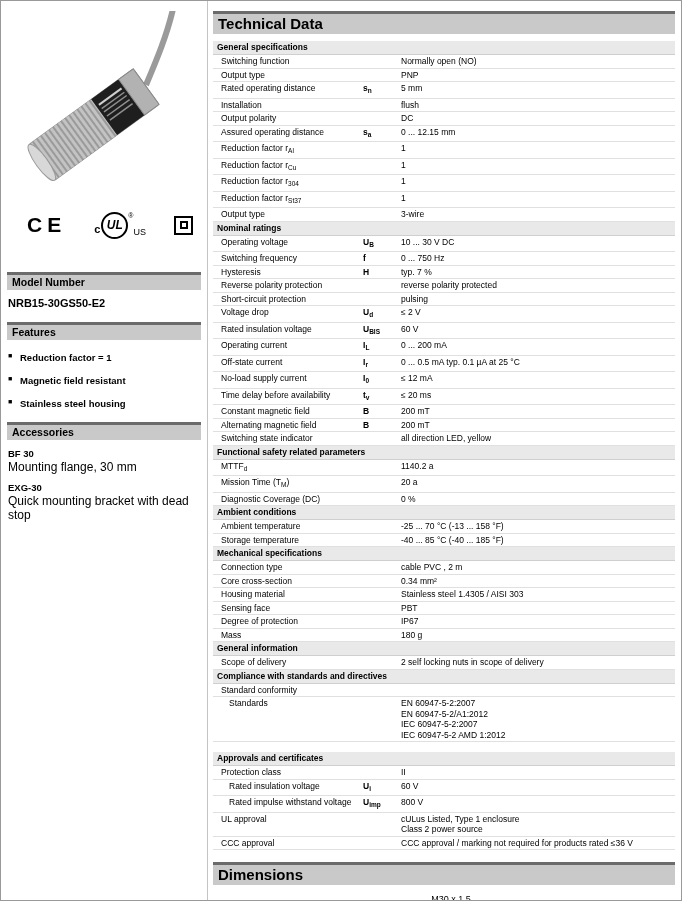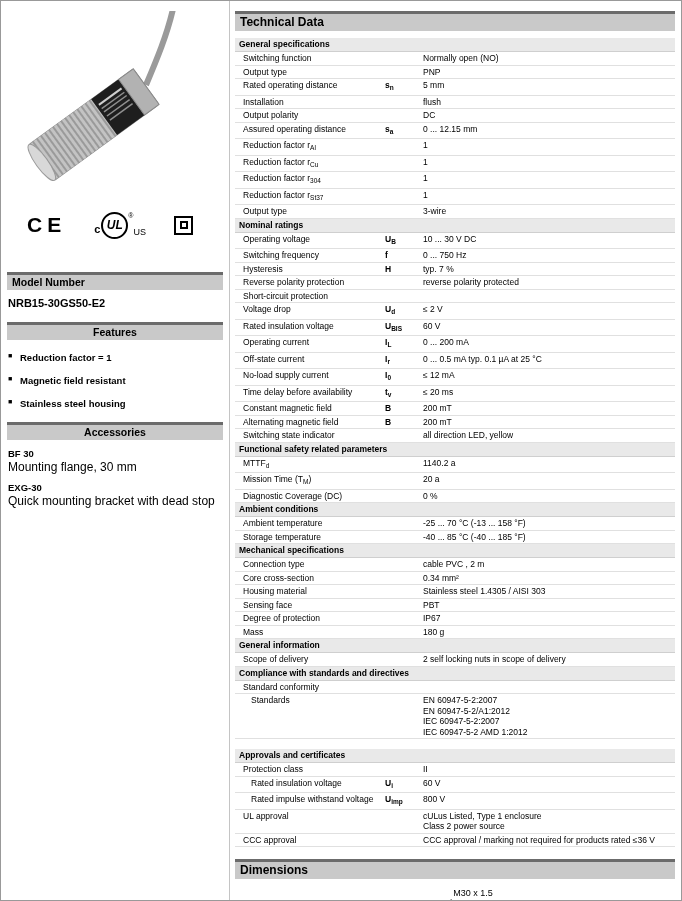--- a/index.html
+++ b/index.html
@@ -1,36 +1,36 @@
 <!DOCTYPE html>
 <html><head>
 <meta charset="utf-8">
 <style>
   * { margin:0; padding:0; box-sizing:border-box; }
   body { background:#fff; font-family:"Liberation Sans", sans-serif; color:#000; }
   .page { width:682px; height:901px; background:#fff; border:1px solid #999; display:flex; overflow:hidden; }
 
   
-  .left { width:229px; padding:10px 6px 0 6px; border-right:1px solid #c4c4c4; }
+  .left { width:207px; padding:10px 6px 0 6px; border-right:1px solid #c4c4c4; }
   .photo { width:210px; height:183px; position:relative; }
   .marks { display:flex; align-items:center; gap:28px; margin:14px 0 0 20px; height:34px; }
   .ce { font-size:21px; font-weight:bold; letter-spacing:5px; }
   .ul-wrap { display:flex; align-items:center; }
   .ul-c { font-size:11px; font-weight:bold; margin-right:1px; align-self:flex-end; padding-bottom:4px; }
   .ul-circle { width:27px; height:27px; border:2.5px solid #000; border-radius:50%; display:flex; align-items:center; justify-content:center; font-weight:bold; font-size:12px; font-style:italic; }
   .ul-us { font-size:9px; font-weight:normal; align-self:flex-end; padding-bottom:2px; }
   .ul-r { font-size:7px; align-self:flex-start; }
   .sq-outer { width:19px; height:19px; border:2px solid #000; display:flex; align-items:center; justify-content:center; }
   .sq-inner { width:8px; height:8px; border:2px solid #000; }
 
   .bar { background:#c9c9c9; border-top:3px solid #6b6b6b; font-weight:bold; padding:1px 5px 2px 5px; }
-  .bar.big { font-size:12px; }
+  .bar.big { font-size:15px; }
   .bar.small { font-size:10.5px; }
   .mt-model { margin-top:30px; }
-  .mt { margin-top:13px;text-align:center; }
+  .mt { margin-top:13px; }
   .model-value { font-size:11px; font-weight:bold; margin:7px 0 2px 1px; }
   .feat-list { margin:6px 0 2px 1px; }
   .feat { font-weight:bold; font-size:9.5px; margin:12px 0; padding-left:12px; position:relative; }
   .feat::before { content:"■"; position:absolute; left:0; top:0; font-size:7px; }
   .acc-name { font-weight:bold; font-size:9.5px; margin:8px 0 0 1px; }
   .acc-desc { font-size:12px; margin:1px 0 0 1px; }
 
   
   .right { flex:1; padding:10px 6px 0 5px; display:flex; flex-direction:column; }
   .tech-table { margin-top:7px; }
@@ -215,20 +215,23 @@
         <div class="spec-row">
           <div class="c-label">Reverse polarity protection</div>
           <div class="c-sym"></div>
           <div class="c-val">
             <div>reverse polarity protected</div>
           </div>
         </div>
         <div class="spec-row">
           <div class="c-label">Short-circuit protection</div>
           <div class="c-sym"></div>
+          <div class="c-val">
+            <div>pulsing</div>
+          </div>
         </div>
         <div class="spec-row">
           <div class="c-label">Voltage drop</div>
           <div class="c-sym">U<span class="subsc">d</span></div>
           <div class="c-val">
             <div>≤ 2 V</div>
           </div>
         </div>
         <div class="spec-row">
           <div class="c-label">Rated insulation voltage</div>

